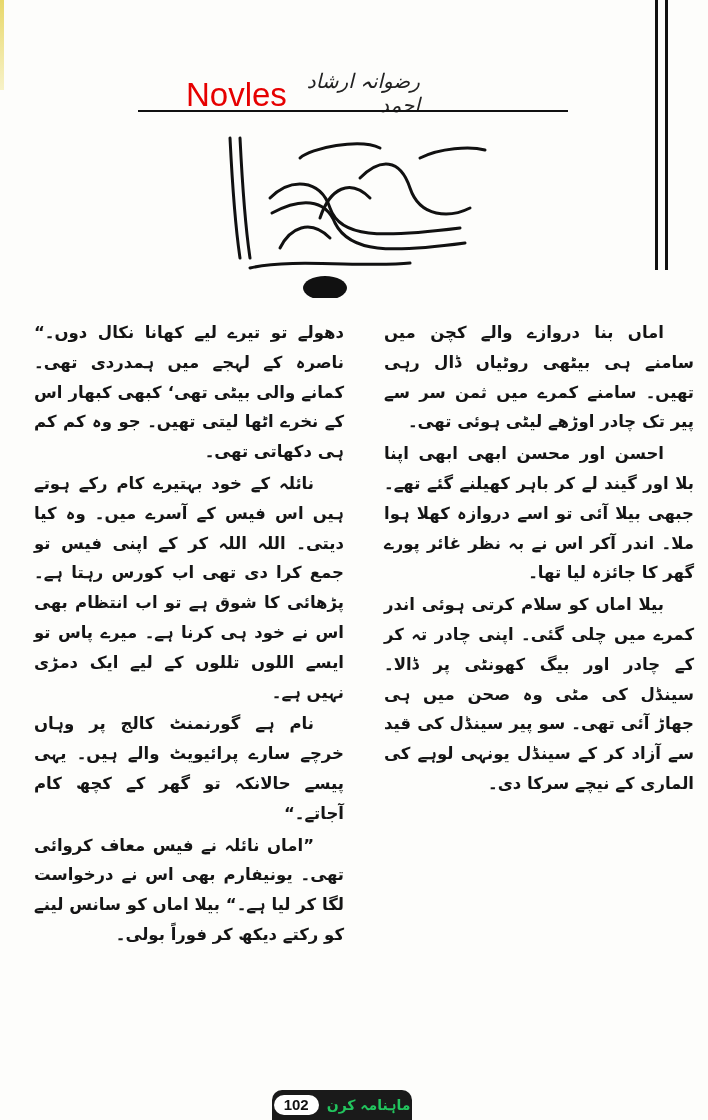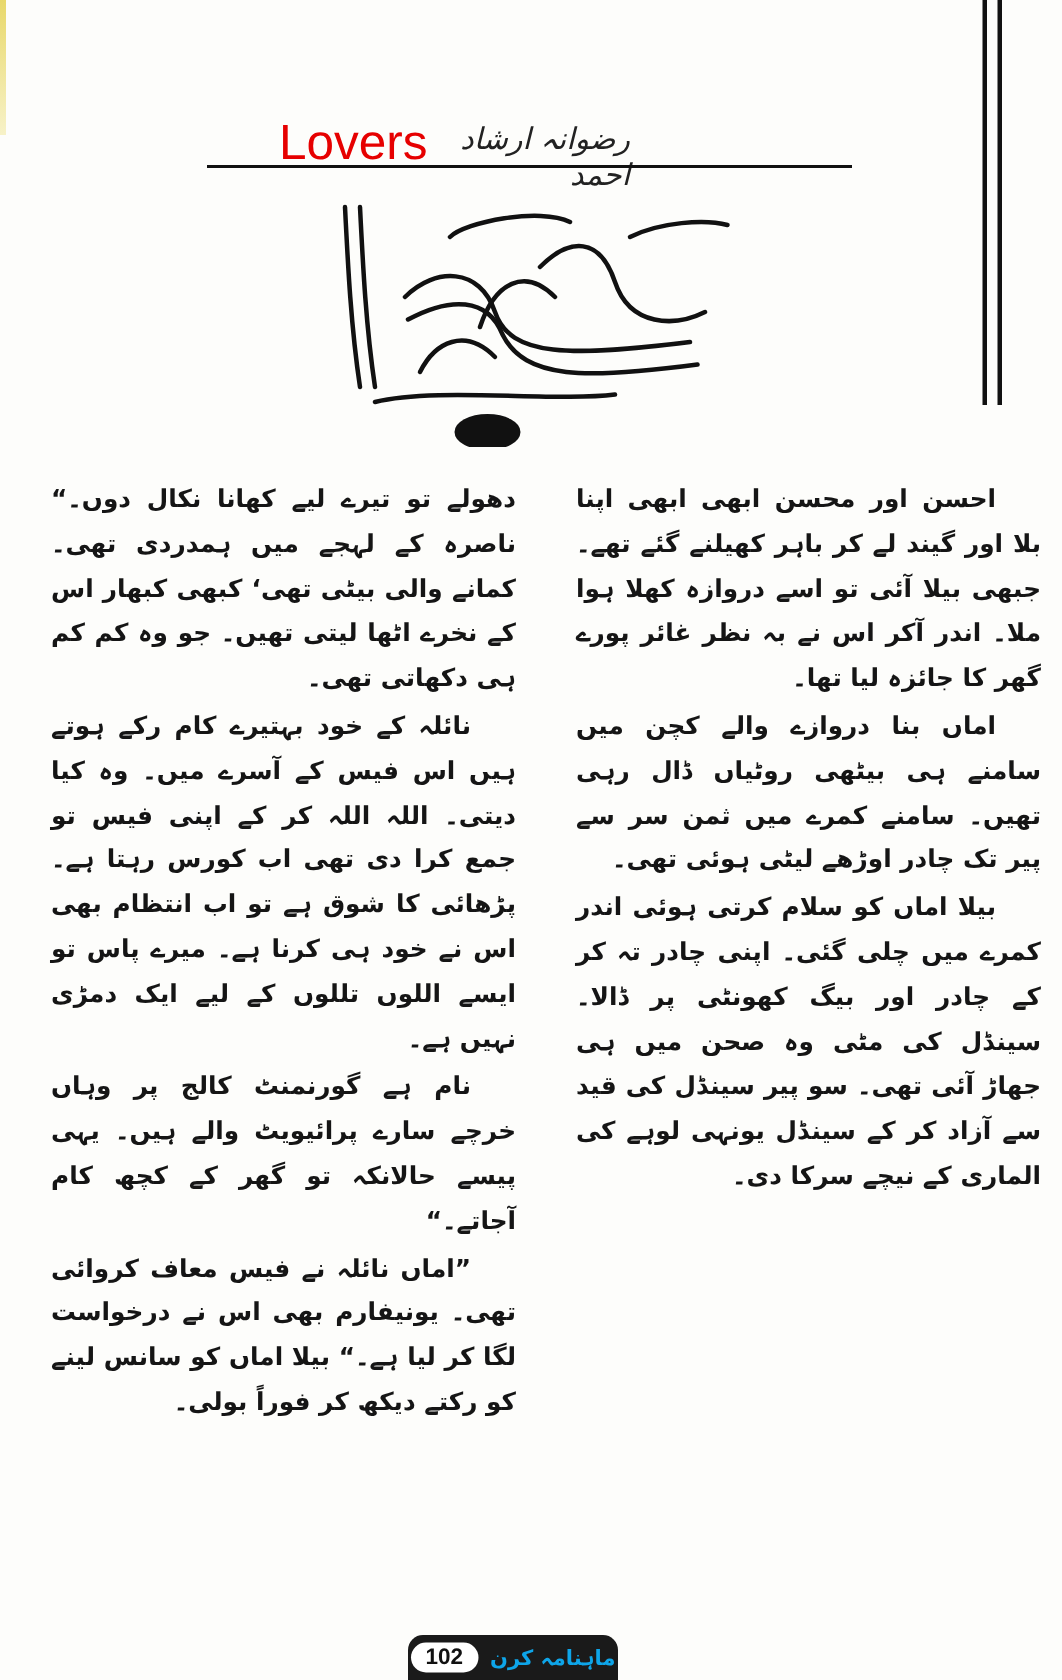--- a/index.html
+++ b/index.html
@@ -12,21 +12,21 @@
     position: absolute; left: 0; top: 0; width: 4px; height: 90px;
     background: linear-gradient(#e8d86a, #f7f2c8);
   }
   .double-rule {
     position: absolute; top: 0; height: 270px; width: 3px; background: #111;
   }
   .author-line {
     position: absolute; left: 138px; top: 110px; width: 430px; height: 2px; background: #111;
   }
   .author {
-    position: absolute; left: 280px; top: 80px; width: 140px;
+    position: absolute; left: 280px; top: 69px; width: 140px;
     direction: rtl; font-size: 20px; font-style: italic; color: #222;
     font-family: "DejaVu Serif", serif;
   }
   .calligraphy {
     position: absolute; left: 210px; top: 118px; width: 280px; height: 180px;
   }
   .watermark {
     position: absolute; left: 186px; top: 66px;
     font-family: "Liberation Sans", sans-serif; font-size: 33px;
     color: #e60000; line-height: 57px;
@@ -44,21 +44,21 @@
   .col-left { left: 22px; }
   .footer-banner {
     position: absolute; left: 272px; top: 1090px; width: 140px; height: 30px;
     background: #1a1a1a; border-radius: 10px 10px 0 0;
     display: flex; align-items: center; justify-content: center; gap: 8px;
   }
   .page-num {
     background: #fff; color: #111; border-radius: 12px; padding: 0 10px;
     font-family: "Liberation Sans", sans-serif; font-weight: bold; font-size: 15px; line-height: 20px;
   }
-  .mag-name { color: #0ea5e9; font-size: 14px; direction: rtl; font-weight: bold; }
+  .mag-name { color: #22c55e; font-size: 14px; direction: rtl; font-weight: bold; }
 </style>
 </head>
 <body>
 
 <div class="left-edge"></div>
 <div class="double-rule" style="left:655px"></div>
 <div class="double-rule" style="left:665px"></div>
 
 <div class="author">رضوانہ ارشاد احمد</div>
 <div class="author-line"></div>
@@ -73,26 +73,26 @@
     <path d="M150 60 C170 40 190 40 200 70 C210 100 240 100 260 90"></path>
     <path d="M210 40 C230 30 260 28 275 32"></path>
     <path d="M40 150 C80 140 160 150 200 145"></path>
     <path d="M70 130 C80 110 100 100 120 120"></path>
     <path d="M110 100 C120 70 140 60 160 80"></path>
   </g>
   <ellipse cx="115" cy="170" rx="22" ry="12" fill="#111"></ellipse>
 </svg>
 
 <div class="watermark">
-  <span class="line">Lovers</span>
+  <span class="line">Novles</span>
 </div>
 
 <div class="column col-right">
+  <p>اماں بنا دروازے والے کچن میں سامنے ہی بیٹھی روٹیاں ڈال رہی تھیں۔ سامنے کمرے میں ثمن سر سے پیر تک چادر اوڑھے لیٹی ہوئی تھی۔</p>
   <p>احسن اور محسن ابھی ابھی اپنا بلا اور گیند لے کر باہر کھیلنے گئے تھے۔ جبھی بیلا آئی تو اسے دروازہ کھلا ہوا ملا۔ اندر آکر اس نے بہ نظر غائر پورے گھر کا جائزہ لیا تھا۔</p>
-  <p>اماں بنا دروازے والے کچن میں سامنے ہی بیٹھی روٹیاں ڈال رہی تھیں۔ سامنے کمرے میں ثمن سر سے پیر تک چادر اوڑھے لیٹی ہوئی تھی۔</p>
   <p>بیلا اماں کو سلام کرتی ہوئی اندر کمرے میں چلی گئی۔ اپنی چادر تہ کر کے چادر اور بیگ کھونٹی پر ڈالا۔ سینڈل کی مٹی وہ صحن میں ہی جھاڑ آئی تھی۔ سو پیر سینڈل کی قید سے آزاد کر کے سینڈل یونہی لوہے کی الماری کے نیچے سرکا دی۔</p>
 
 </div>
 
 <div class="column col-left">
   <p style="text-indent:0">دھولے تو تیرے لیے کھانا نکال دوں۔“ ناصرہ کے لہجے میں ہمدردی تھی۔ کمانے والی بیٹی تھی‘ کبھی کبھار اس کے نخرے اٹھا لیتی تھیں۔ جو وہ کم کم ہی دکھاتی تھی۔</p>
   <p>نائلہ کے خود بہتیرے کام رکے ہوتے ہیں اس فیس کے آسرے میں۔ وہ کیا دیتی۔ اللہ اللہ کر کے اپنی فیس تو جمع کرا دی تھی اب کورس رہتا ہے۔ پڑھائی کا شوق ہے تو اب انتظام بھی اس نے خود ہی کرنا ہے۔ میرے پاس تو ایسے اللوں تللوں کے لیے ایک دمڑی نہیں ہے۔</p>
   <p>نام ہے گورنمنٹ کالج پر وہاں خرچے سارے پرائیویٹ والے ہیں۔ یہی پیسے حالانکہ تو گھر کے کچھ کام آجاتے۔“</p>
   <p>”اماں نائلہ نے فیس معاف کروائی تھی۔ یونیفارم بھی اس نے درخواست لگا کر لیا ہے۔“ بیلا اماں کو سانس لینے کو رکتے دیکھ کر فوراً بولی۔</p>
 

